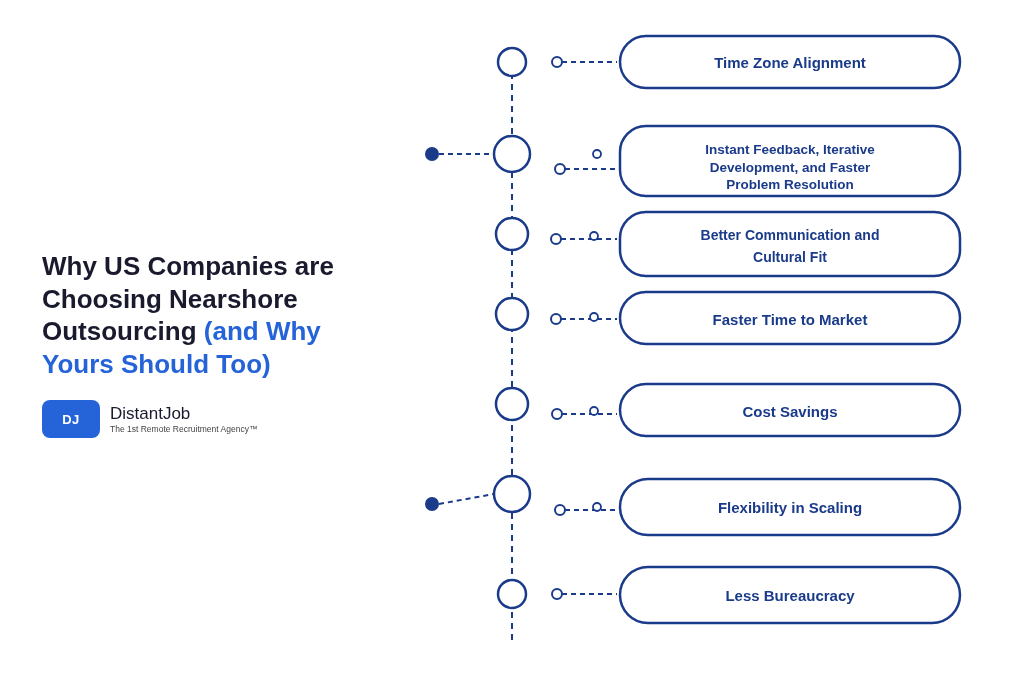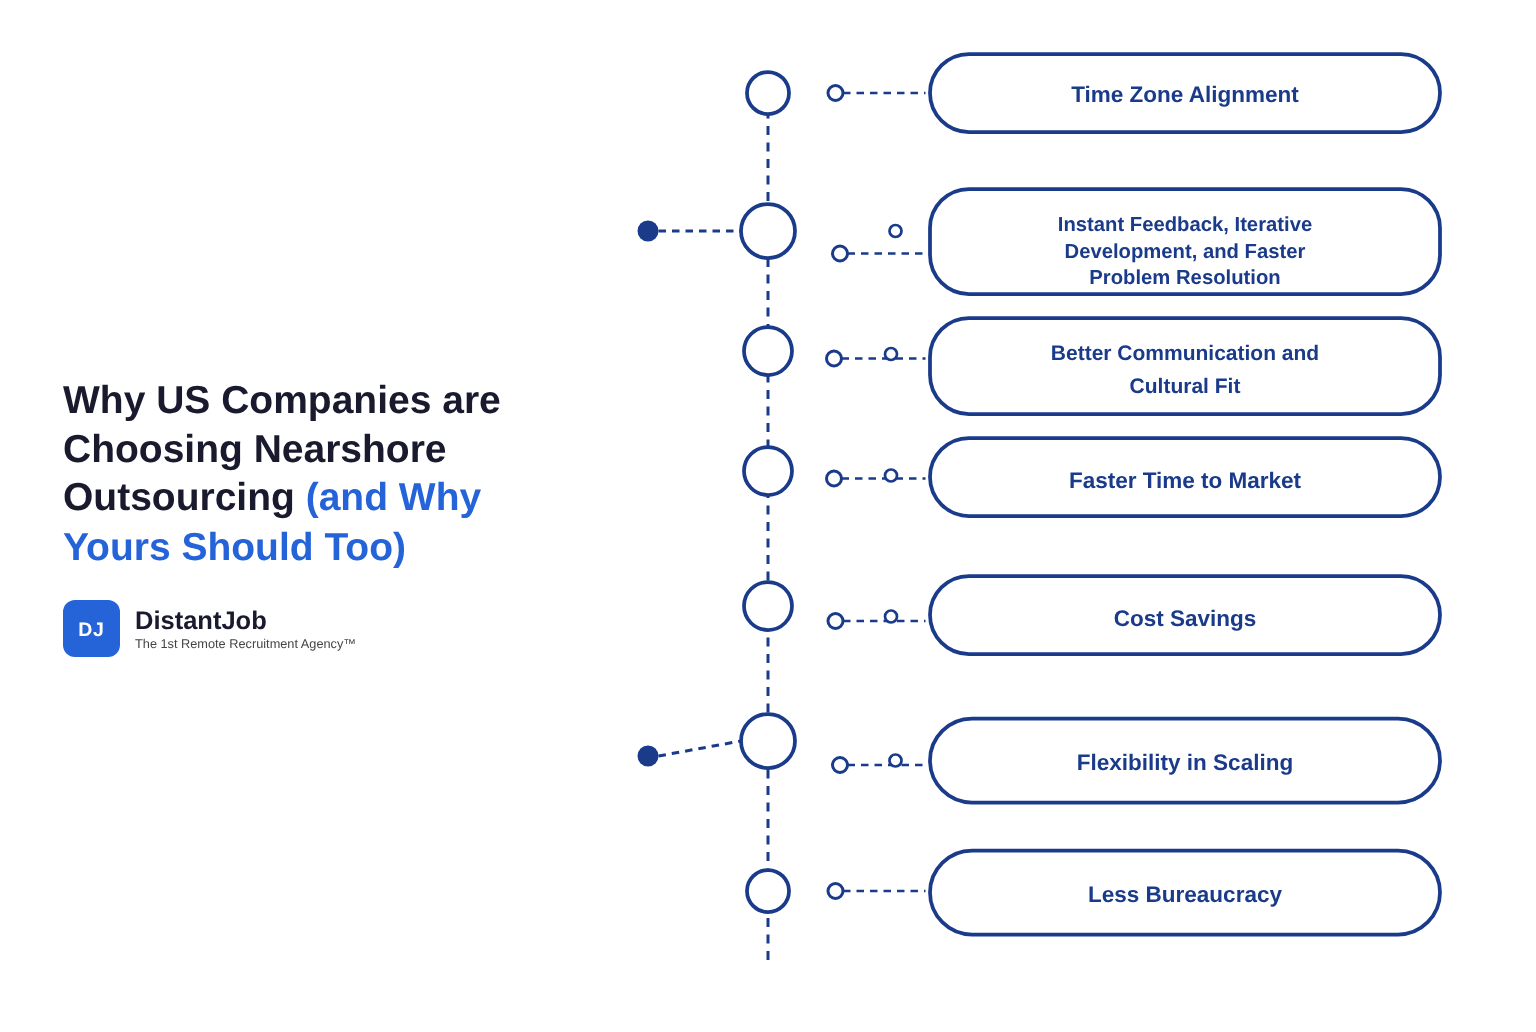--- a/index.html
+++ b/index.html
@@ -42,37 +42,37 @@
     }
     .logo-area {
       display: flex;
       align-items: center;
       gap: 10px;
       margin-top: 6px;
     }
     .logo-box {
       background: #2563d9;
       border-radius: 8px;
-      width: 38px;
+      width: 58px;
       height: 38px;
       display: flex;
       align-items: center;
       justify-content: center;
       color: #fff;
       font-weight: 900;
       font-size: 13px;
       letter-spacing: 0.5px;
     }
     .logo-text {
       display: flex;
       flex-direction: column;
     }
     .logo-name {
       font-size: 17px;
-      font-weight: 700;
+      font-weight: 400;
       color: #1a1a2e;
     }
     .logo-tagline {
       font-size: 8.5px;
       color: #444;
     }
 
     
     .diagram-area {
       flex: 1;

